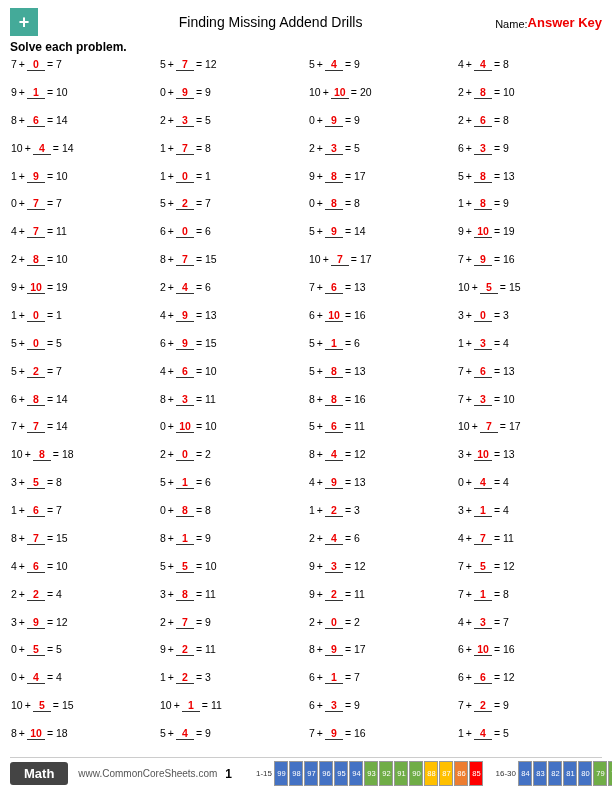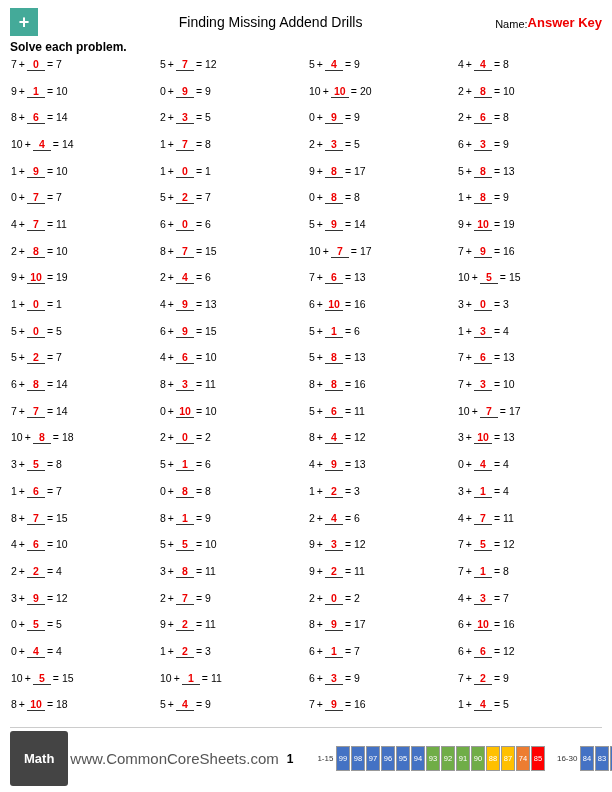--- a/index.html
+++ b/index.html
@@ -89,28 +89,28 @@
     .footer {
       display: flex;
       align-items: center;
       margin-top: 4px;
       border-top: 1px solid #ccc;
       padding-top: 3px;
     }
     .math-badge {
       background: #444;
       color: white;
-      padding: 20px 14px;
+      padding: 4px 14px;
       font-size: 13px;
       font-weight: bold;
       border-radius: 3px;
-      margin-right: 2px;
+      margin-right: 10px;
     }
     .website {
-      font-size: 15px;
+      font-size: 10px;
       color: #555;
       flex: 1;
       text-align: center;
     }
     .page-num {
       font-size: 12px;
       font-weight: bold;
       margin: 0 8px;
     }
     .score-table {
@@ -779,21 +779,21 @@
             <div class="score-cell blue">97</div>
             <div class="score-cell blue">96</div>
             <div class="score-cell blue">95</div>
             <div class="score-cell blue">94</div>
             <div class="score-cell green">93</div>
             <div class="score-cell green">92</div>
             <div class="score-cell green">91</div>
             <div class="score-cell green">90</div>
             <div class="score-cell yellow">88</div>
             <div class="score-cell yellow">87</div>
-            <div class="score-cell orange">74</div>
+            <div class="score-cell orange">86</div>
             <div class="score-cell red">85</div>
           </div>
         </div>
         <div class="score-row">
           <div class="score-label">16-30</div>
           <div class="score-cells">
             <div class="score-cell blue">84</div>
             <div class="score-cell blue">83</div>
             <div class="score-cell blue">82</div>
             <div class="score-cell blue">81</div>

